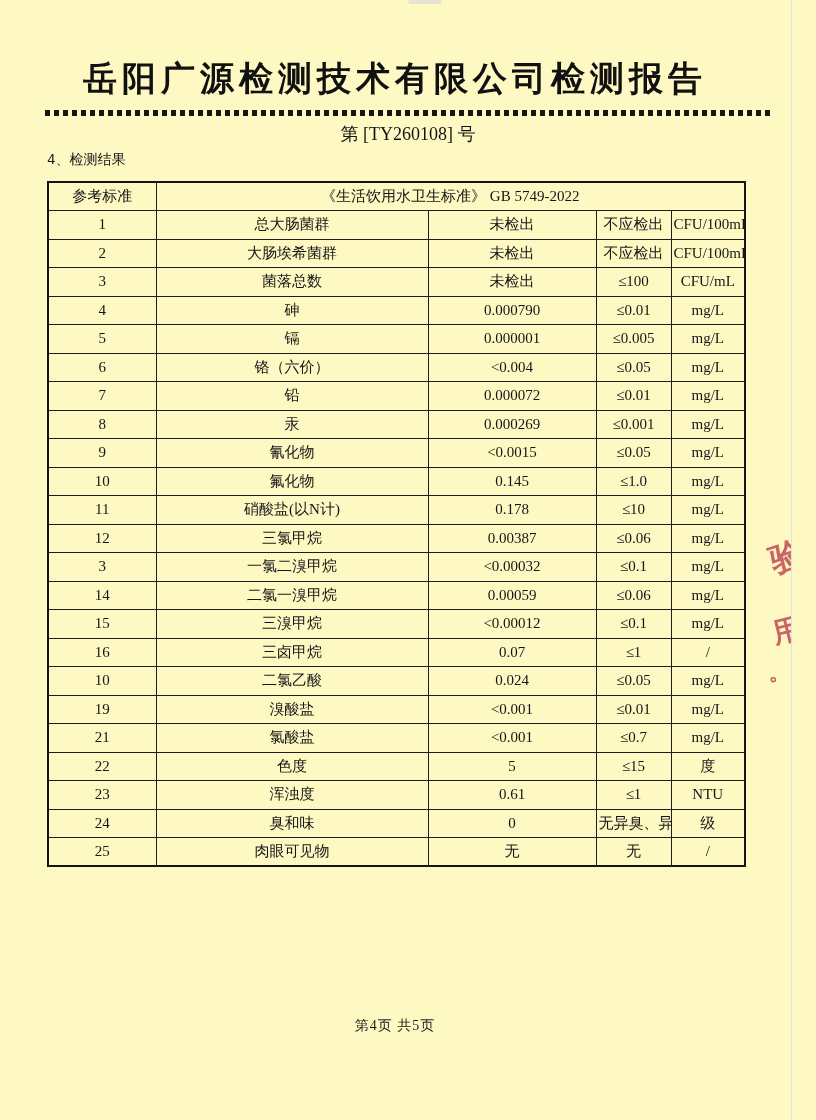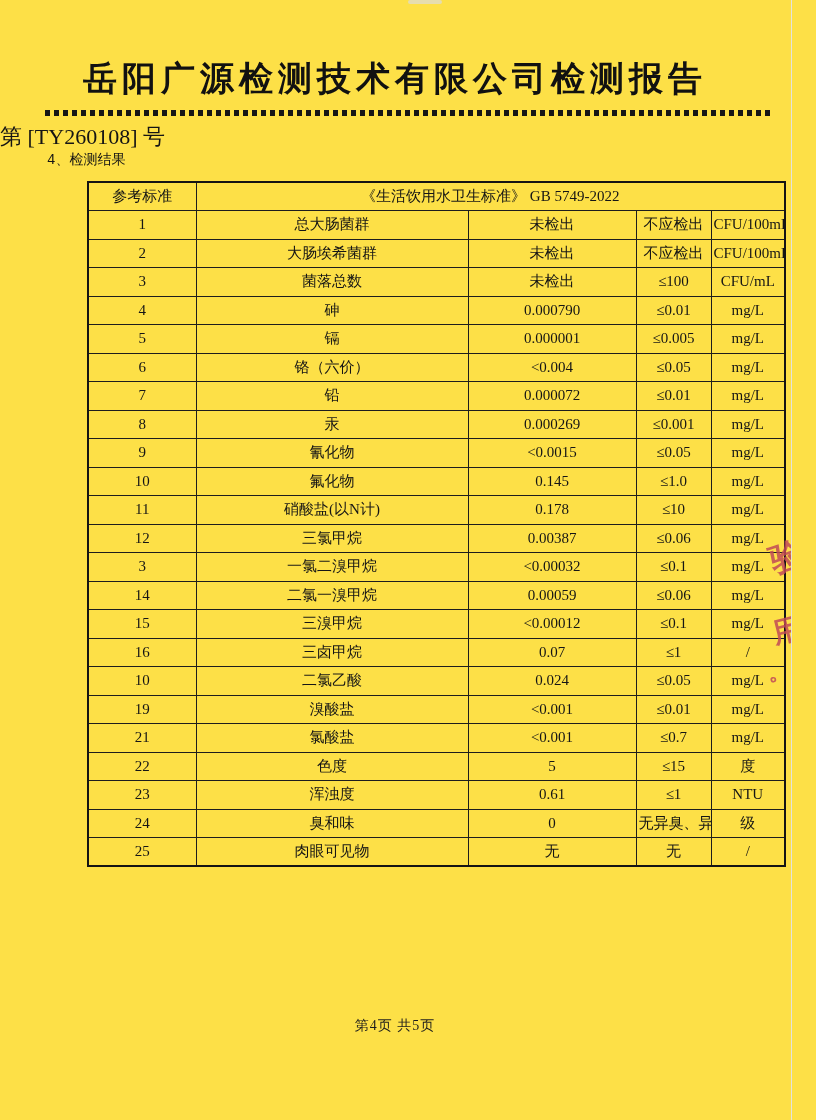--- a/index.html
+++ b/index.html
@@ -1,21 +1,21 @@
 <!DOCTYPE html>
 <html><head>
 <meta charset="utf-8">
 <style>
   * { margin: 0; padding: 0; box-sizing: border-box; }
   html, body { background: #e9e9e9; }
   .page {
     position: relative;
     width: 816px;
     height: 1120px;
-    background: #fde047;
+    background: #fef9c3;
     overflow: hidden;
     font-family: "Liberation Serif", serif;
     color: #1a1a1a;
   }
   
   .fold-line {
     position: absolute;
     left: 791px; top: 0;
     width: 1px; height: 1120px;
     background: #e2e2e0;
@@ -43,36 +43,35 @@
   .dotted-rule {
     position: absolute;
     top: 110px; left: 45px;
     width: 727px; height: 6px;
     background: repeating-linear-gradient(to right, #161616 0px, #161616 5px, transparent 5px, transparent 9px);
   }
   .report-no {
     position: absolute;
     top: 122px; left: 0;
     width: 816px;
-    text-align: left;
-    font-size: 22px;
+    text-align: center;
+    font-size: 18px;
     color: #141414;
   }
   .section-label {
     position: absolute;
     top: 151px; left: 47px;
     font-size: 14px;
     color: #141414;
     font-family: Liberation Mono, monospace;
   }
   .results-table-wrap {
     position: absolute;
     top: 181px; left: 47px;
     width: 697px;
-    margin-left: 40px;
   }
   table.results {
     width: 697px;
     border-collapse: collapse;
     table-layout: fixed;
   }
   table.results td, table.results th {
     border: 1.6px solid #1d1d1d;
     text-align: center;
     vertical-align: middle;

